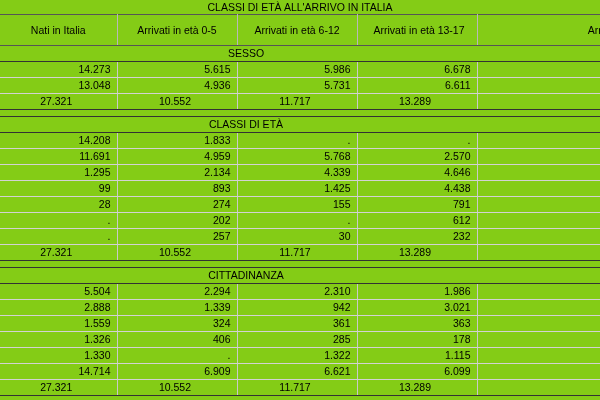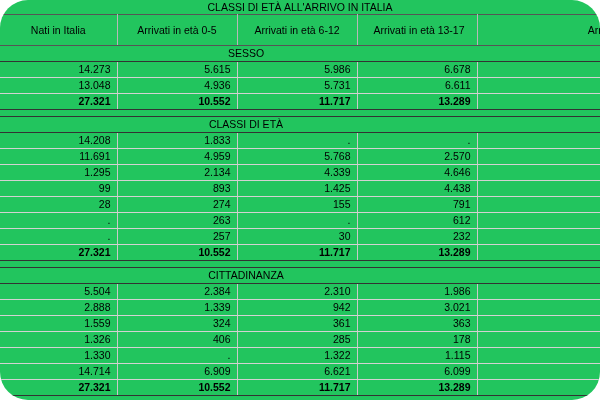--- a/index.html
+++ b/index.html
@@ -13,23 +13,22 @@
     overflow: hidden;
     font-family: "Liberation Sans", sans-serif;
     color: #000000;
     -webkit-font-smoothing: antialiased;
   }
 
   #sheet {
     width: 600px;
     height: 400px;
     position: relative;
-    background: #22c55e;
-    overflow: hidden;
-    border-radius: 28px;
+    background: #84cc16;
+    overflow: hidden;
   }
 
   table.grid {
     border-collapse: collapse;
     table-layout: fixed;
     width: 720px;       
     font-size: 10.5px;
     line-height: 1;
   }
 
@@ -98,22 +97,23 @@
     vertical-align: middle;
     padding: 0 6px 0 2px;
     font-size: 10.5px;
     white-space: nowrap;
     overflow: hidden;
   }
   tr.data-row td.first { border-left: none; }
   tr.data-row td.empty-col { border-right: none; }
 
   tr.total-row td {
-    font-weight: bold;
+    font-weight: normal;
     border-bottom: 1.6px solid #333333;
+    text-align: center;
   }
 
   tr.gap-row td {
     height: 6px;
     border: none;
     padding: 0;
   }
 
   .dot { letter-spacing: 0; }
 </style>
@@ -206,21 +206,21 @@
         </tr>
         <tr class="data-row">
           <td class="first">28</td>
           <td>274</td>
           <td>155</td>
           <td>791</td>
           <td class="empty-col"></td>
         </tr>
         <tr class="data-row">
           <td class="first dot">.</td>
-          <td>263</td>
+          <td>202</td>
           <td class="dot">.</td>
           <td>612</td>
           <td class="empty-col"></td>
         </tr>
         <tr class="data-row">
           <td class="first dot">.</td>
           <td>257</td>
           <td>30</td>
           <td>232</td>
           <td class="empty-col"></td>
@@ -235,21 +235,21 @@
         <tr class="gap-row">
           <td colspan="5"></td>
         </tr>
         <tr class="section-row with-top">
           <td colspan="5">
             <span class="section-text">CITTADINANZA</span>
           </td>
         </tr>
         <tr class="data-row">
           <td class="first">5.504</td>
-          <td>2.384</td>
+          <td>2.294</td>
           <td>2.310</td>
           <td>1.986</td>
           <td class="empty-col"></td>
         </tr>
         <tr class="data-row">
           <td class="first">2.888</td>
           <td>1.339</td>
           <td>942</td>
           <td>3.021</td>
           <td class="empty-col"></td>

